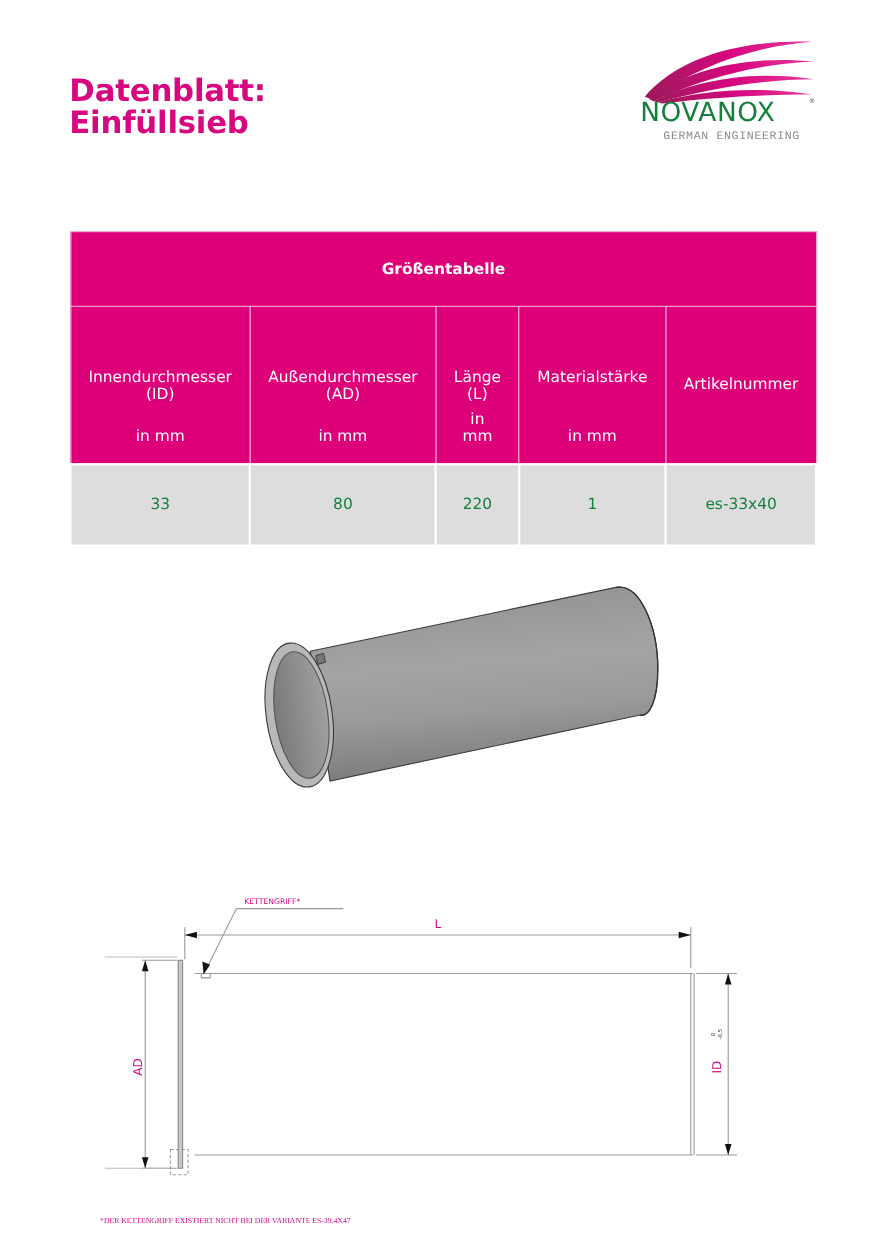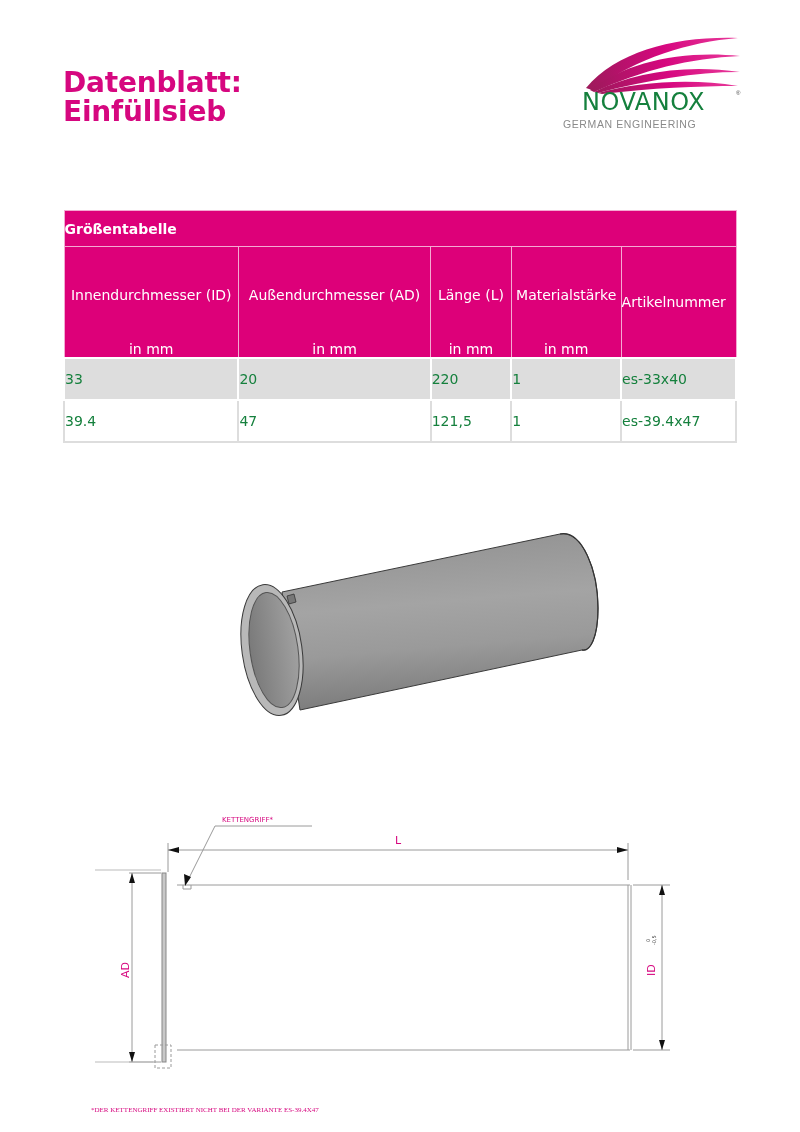--- a/index.html
+++ b/index.html
@@ -3,24 +3,24 @@
 <meta charset="utf-8">
 <style>
   html, body { margin: 0; padding: 0; background: #ffffff; }
   body { width: 800px; height: 1132px; position: relative; overflow: hidden; font-family: "Liberation Sans", "DejaVu Sans", sans-serif; }
 
   .title { position: absolute; left: 63px; top: 68px; color: #d6077f; font-size: 28px; line-height: 29px; font-family: "DejaVu Sans", sans-serif; font-weight: 700; letter-spacing: -0.2px; }
 
   .logo { position: absolute; left: 578px; top: 32px; width: 166px; height: 100px; }
   .logo-word { position: absolute; left: 582px; top: 88px; font-family: "DejaVu Sans", sans-serif; font-size: 24px; color: #15803d; letter-spacing: 0.5px; font-weight: 400; }
   .logo-reg { position: absolute; left: 736px; top: 90px; font-size: 6px; color: #4a4a4a; }
-  .logo-sub { position: absolute; left: 563px; top: 118px; font-family: Liberation Sans, sans-serif; font-size: 10.5px; color: #8a8a8a; letter-spacing: 0.6px; }
+  .logo-sub { position: absolute; left: 603px; top: 118px; font-family: Liberation Mono, monospace; font-size: 10.5px; color: #8a8a8a; letter-spacing: 0.6px; }
 
   table.sizes { position: absolute; left: 63px; top: 210px; width: 674px; border-collapse: collapse; font-family: "DejaVu Sans", sans-serif; font-size: 14px; }
-  table.sizes th, table.sizes td { border: 1.5px solid #f4a9d2; text-align: left; padding: 0; }
+  table.sizes th, table.sizes td { border: 1.5px solid #f4a9d2; text-align: center; padding: 16px; }
   table.sizes th { background: #dd0079; color: #ffffff; font-weight: normal; }
   table.sizes th.caption { font-weight: bold; height: 35px; font-size: 14px; }
   table.sizes tr.head th { height: 92px; vertical-align: middle; }
   .hd { display: flex; flex-direction: column; justify-content: space-between; height: 70px; align-items: center; margin-top: 40px; }
   table.sizes td { height: 40px; color: #15803d; border-color: #ffffff; border-width: 2px; }
   tr.row-grey td { background: #dddddd; }
   tr.row-white td { background: #ffffff; border-color: #dddddd; }
 
   .render { position: absolute; left: 230px; top: 520px; width: 380px; height: 210px; }
   .drawing { position: absolute; left: 95px; top: 810px; width: 620px; height: 280px; }
@@ -86,31 +86,24 @@
     <th>
           <div class="hd">
             <span>Materialstärke</span>
             <span>in mm</span>
           </div>
         </th>
     <th><span>Artikelnummer</span></th>
   </tr>
   <tr class="row-grey">
     <td>33</td>
-    <td>20</td>
+    <td>80</td>
     <td>220</td>
     <td>1</td>
     <td>es-33x40</td>
-  </tr>
-  <tr class="row-white">
-    <td>39.4</td>
-    <td>47</td>
-    <td>121,5</td>
-    <td>1</td>
-    <td>es-39.4x47</td>
   </tr>
 </tbody>
   </table>
 
 <svg class="render" viewBox="0 0 380 210">
   <defs>
     <linearGradient id="tube" x1="0" y1="0" x2="0.15" y2="1">
       <stop offset="0" stop-color="#8f8f8f"></stop>
       <stop offset="0.45" stop-color="#a4a4a4"></stop>
       <stop offset="0.7" stop-color="#9a9a9a"></stop>

